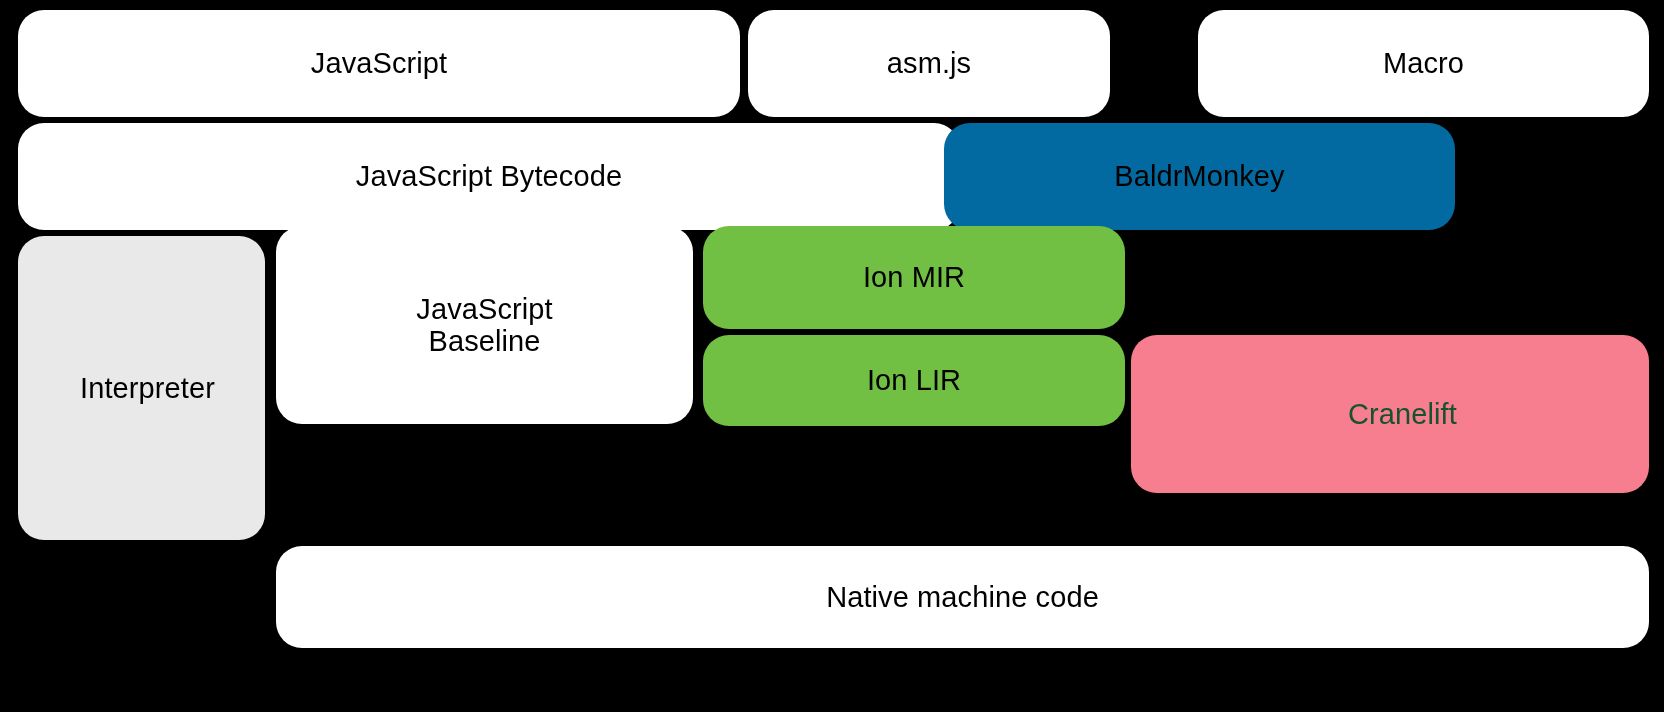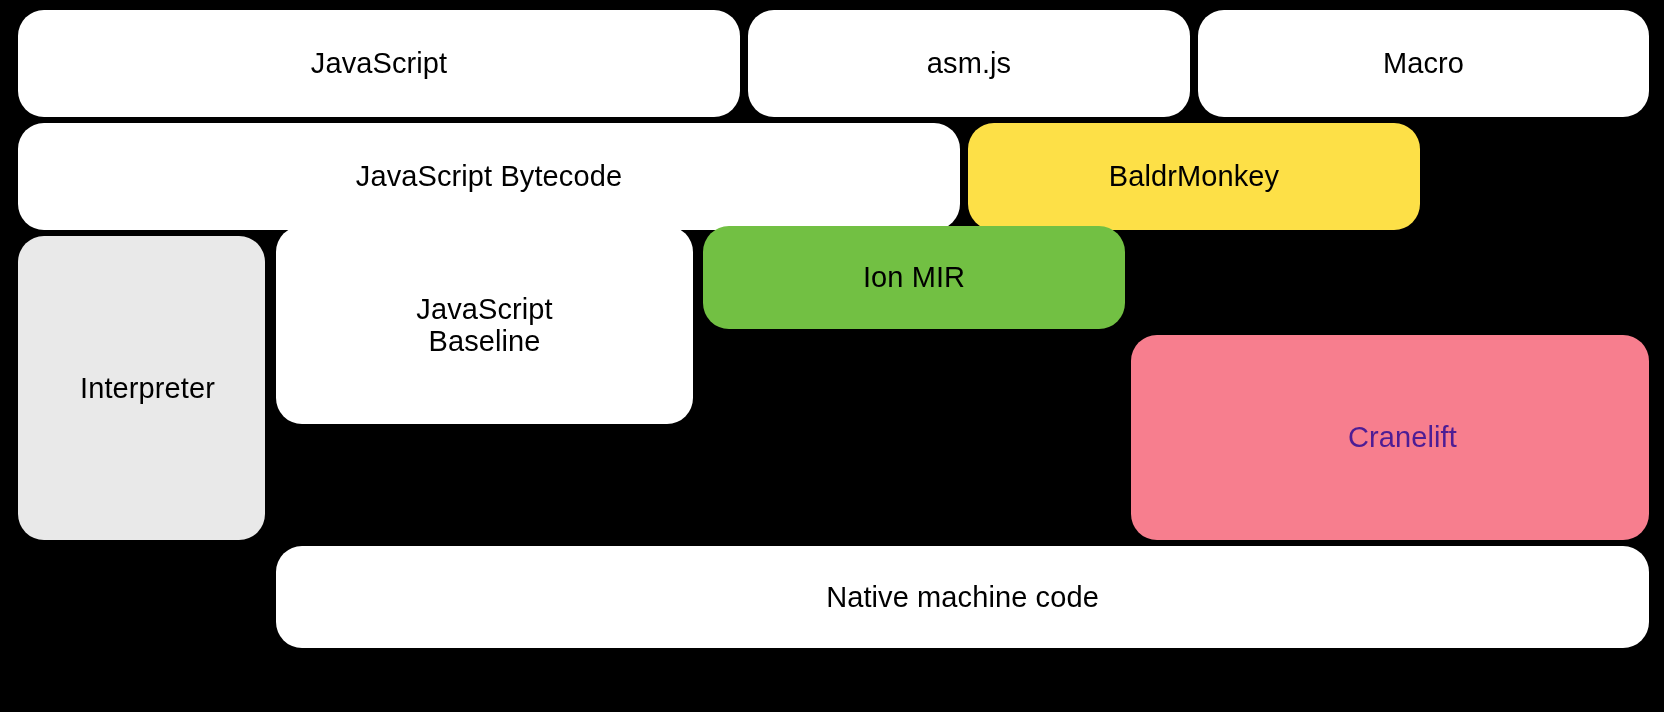--- a/index.html
+++ b/index.html
@@ -37,23 +37,24 @@
   .node.white   { background: #ffffff; }
   .node.gray    { background: #e9e9e9; padding-left: 12px; }
   .node.green   { background: #72c043; }
   .node.pink    { background: #f77e8e; }
 </style>
 </head>
 <body>
 
 <div id="stack-diagram" style="width: 1664px; height: 712px; background: rgb(0, 0, 0);">
     <div class="node white" style="left: 18px; top: 10px; width: 722px; height: 107px; background: rgb(255, 255, 255); color: rgb(0, 0, 0);">JavaScript</div>
-    <div class="node white" style="left: 748px; top: 10px; width: 442px; height: 107px; background: rgb(255, 255, 255); color: rgb(0, 0, 0);">asm.js</div>
+    <div class="node white" style="left: 748px; top: 10px; width: 362px; height: 107px; background: rgb(255, 255, 255); color: rgb(0, 0, 0);">asm.js</div>
     <div class="node white" style="left: 1198px; top: 10px; width: 451px; height: 107px; background: rgb(255, 255, 255); color: rgb(0, 0, 0);">Macro</div>
     <div class="node white" style="left: 18px; top: 123px; width: 942px; height: 107px; background: rgb(255, 255, 255); color: rgb(0, 0, 0);">JavaScript Bytecode</div>
-    <div class="node white" style="left: 968px; top: 123px; width: 452px; height: 107px; background: #fde047; color: rgb(0, 0, 0);">BaldrMonkey</div>
+    <div class="node white" style="left: 944px; top: 123px; width: 511px; height: 107px; background: #0369a1; color: rgb(0, 0, 0);">BaldrMonkey</div>
     <div class="node gray" style="left: 18px; top: 236px; width: 247px; height: 304px; background: rgb(233, 233, 233); color: rgb(0, 0, 0);">Interpreter</div>
     <div class="node white" style="left: 276px; top: 226px; width: 417px; height: 198px; background: rgb(255, 255, 255); color: rgb(0, 0, 0);">JavaScript
 Baseline</div>
     <div class="node green" style="left: 703px; top: 226px; width: 422px; height: 103px; background: rgb(114, 192, 67); color: rgb(0, 0, 0);">Ion MIR</div>
-    <div class="node pink" style="left: 1131px; top: 335px; width: 518px; height: 205px; background: rgb(247, 126, 142); color: #4c1d95; padding-left: 25px;">Cranelift</div>
+    <div class="node green" style="left: 703px; top: 335px; width: 422px; height: 91px; background: rgb(114, 192, 67); color: rgb(0, 0, 0);">Ion LIR</div>
+    <div class="node pink" style="left: 1131px; top: 335px; width: 518px; height: 158px; background: rgb(247, 126, 142); color: #14532d; padding-left: 25px;">Cranelift</div>
     <div class="node white" style="left: 276px; top: 546px; width: 1373px; height: 102px; background: rgb(255, 255, 255); color: rgb(0, 0, 0);">Native machine code</div>
   </div>
 
 </body></html>

